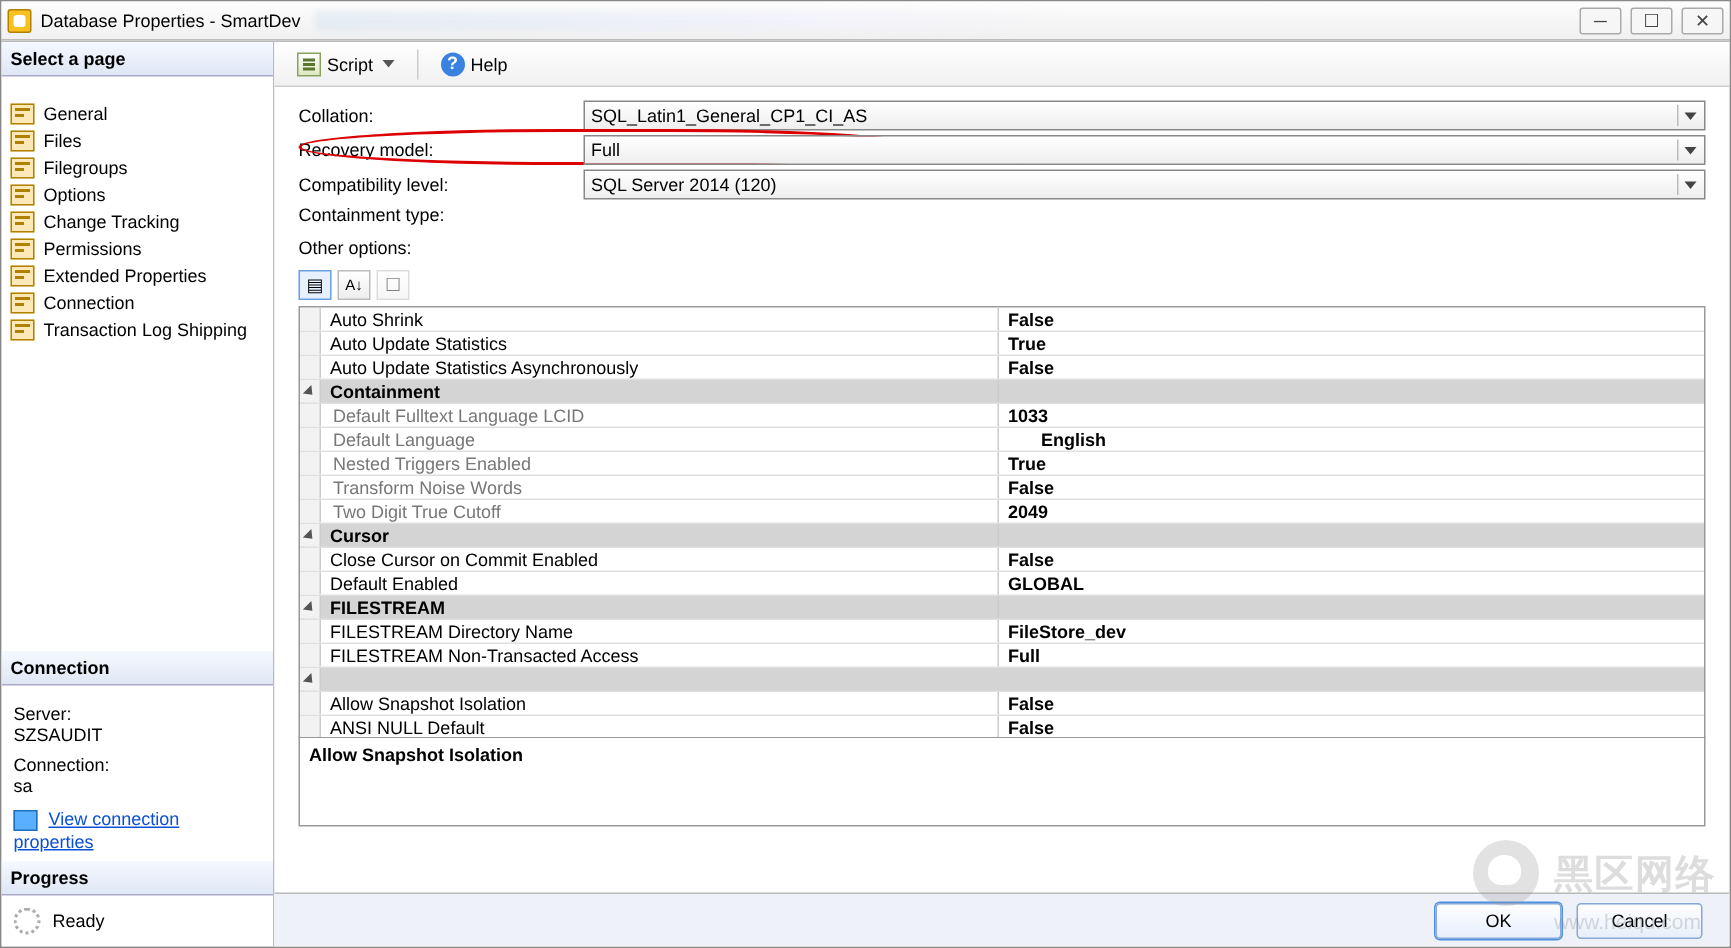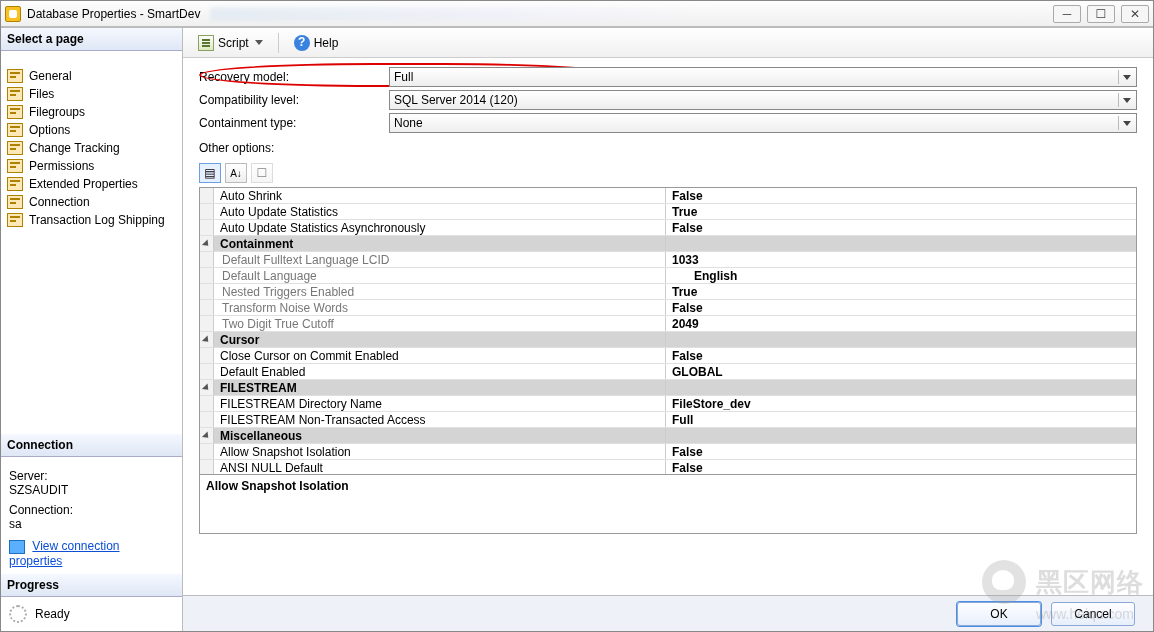--- a/index.html
+++ b/index.html
@@ -155,40 +155,43 @@
           <span class="drop-tri"></span>
         </div>
         <div style="width:1px;height:20px;background:#ccc;margin:0 4px;"></div>
         <div class="tbtn">
           <span class="tico help">?</span>
           <span>Help</span>
         </div>
       </div>
       <div class="form-area">
         <div class="form-row">
+          <div class="lbl">Collation:</div>
+          <div class="combo">
+            <span>SQL_Latin1_General_CP1_CI_AS</span>
+            <span class="arrow"></span>
+          </div>
+        </div>
+        <div class="form-row">
           <div class="redcircle"></div>
           <div class="lbl">Recovery model:</div>
           <div class="combo">
             <span>Full</span>
             <span class="arrow"></span>
           </div>
         </div>
         <div class="form-row">
           <div class="lbl">Compatibility level:</div>
           <div class="combo">
             <span>SQL Server 2014 (120)</span>
             <span class="arrow"></span>
           </div>
         </div>
         <div class="form-row">
           <div class="lbl">Containment type:</div>
-          <div class="combo">
-            <span>None</span>
-            <span class="arrow"></span>
-          </div>
         </div>
         <div class="opts-label">Other options:</div>
         <div class="toolbar2">
           <div class="ticon sel">
               <span>▤</span>
             </div>
           <div class="ticon">
               <span style="font-size:10px">A↓</span>
             </div>
           <div class="ticon" style="opacity:.5">
@@ -275,21 +278,20 @@
               </div>
               <div class="grow">
                 <div class="gexp"></div>
                 <div class="gname">FILESTREAM Non-Transacted Access</div>
                 <div class="gval">Full</div>
               </div>
               <div class="grow gcat">
                 <div class="gexp">
                   <div class="gtri"></div>
                 </div>
-                <div class="gname">Miscellaneous</div>
                 <div class="gval"></div>
               </div>
               <div class="grow">
                 <div class="gexp"></div>
                 <div class="gname">Allow Snapshot Isolation</div>
                 <div class="gval">False</div>
               </div>
               <div class="grow">
                 <div class="gexp"></div>
                 <div class="gname">ANSI NULL Default</div>

